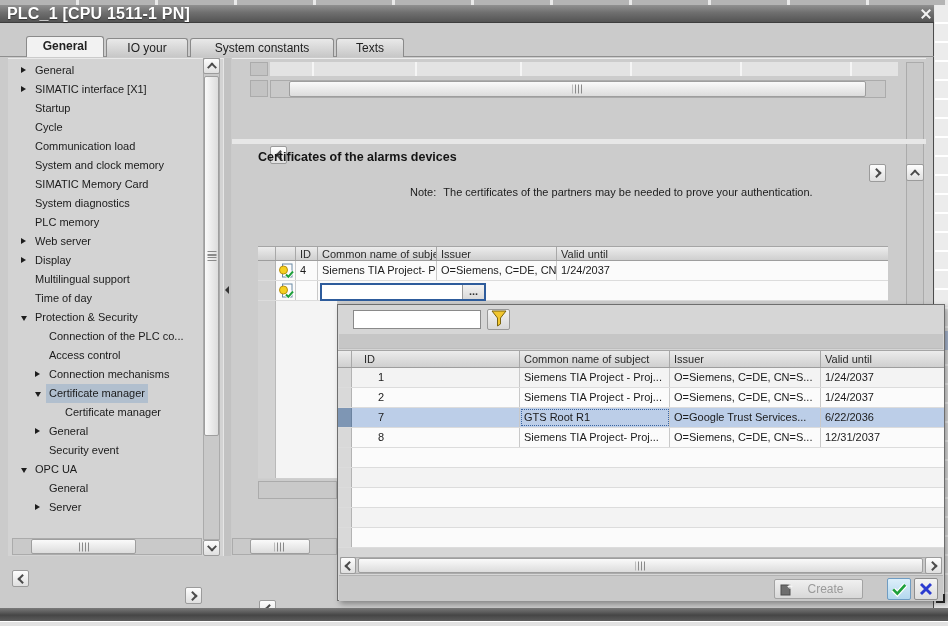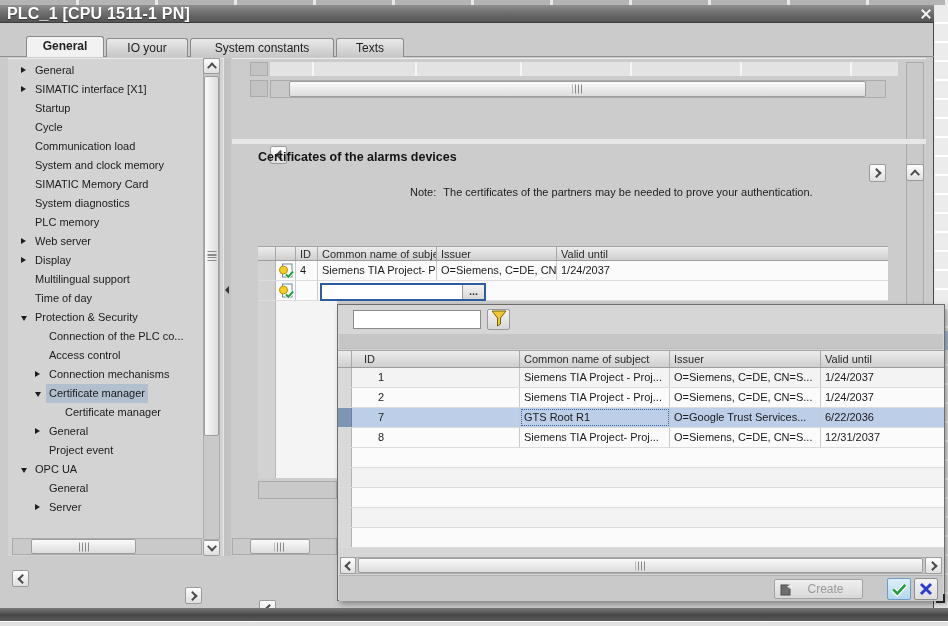--- a/index.html
+++ b/index.html
@@ -160,21 +160,21 @@
       <div class="side-item lvl0"><span class="tri tri-r"></span><span class="side-label">Display</span></div>
       <div class="side-item lvl0"><span class="side-label">Multilingual support</span></div>
       <div class="side-item lvl0"><span class="side-label">Time of day</span></div>
       <div class="side-item lvl0"><span class="tri tri-d"></span><span class="side-label">Protection &amp; Security</span></div>
       <div class="side-item lvl1"><span class="side-label">Connection of the PLC co...</span></div>
       <div class="side-item lvl1"><span class="side-label">Access control</span></div>
       <div class="side-item lvl1"><span class="tri tri-r"></span><span class="side-label">Connection mechanisms</span></div>
       <div class="side-item lvl1 sel"><span class="tri tri-d"></span><span class="side-label">Certificate manager</span></div>
       <div class="side-item lvl2"><span class="side-label">Certificate manager</span></div>
       <div class="side-item lvl1"><span class="tri tri-r"></span><span class="side-label">General</span></div>
-      <div class="side-item lvl1"><span class="side-label">Project event</span></div>
+      <div class="side-item lvl1"><span class="side-label">Security event</span></div>
       <div class="side-item lvl0"><span class="tri tri-d"></span><span class="side-label">OPC UA</span></div>
       <div class="side-item lvl1"><span class="side-label">General</span></div>
       <div class="side-item lvl1"><span class="tri tri-r"></span><span class="side-label">Server</span></div>
     </div>
 
   <div class="abs track" style="left:203px;top:58px;width:17px;height:482px;"></div>
   <div class="abs sbtn chev c-up" style="left:203px;top:58px;width:17px;height:16px;"></div>
   <div class="abs thumb vert grip-v" style="left:204px;top:76px;width:15px;height:360px;"></div>
   <div class="abs sbtn chev c-down" style="left:203px;top:524px;width:17px;height:16px;"></div>
 

